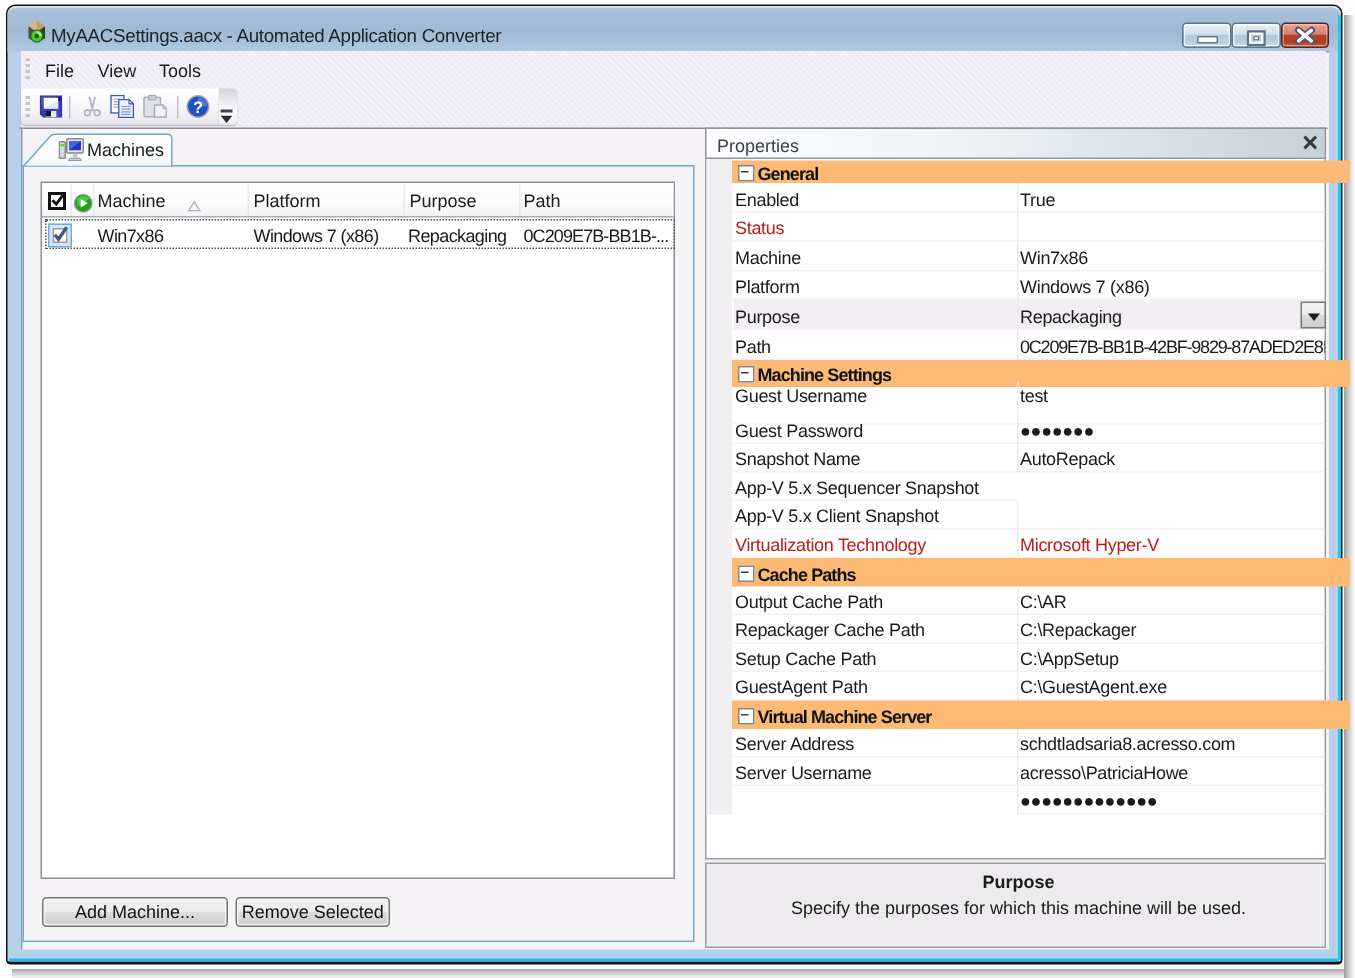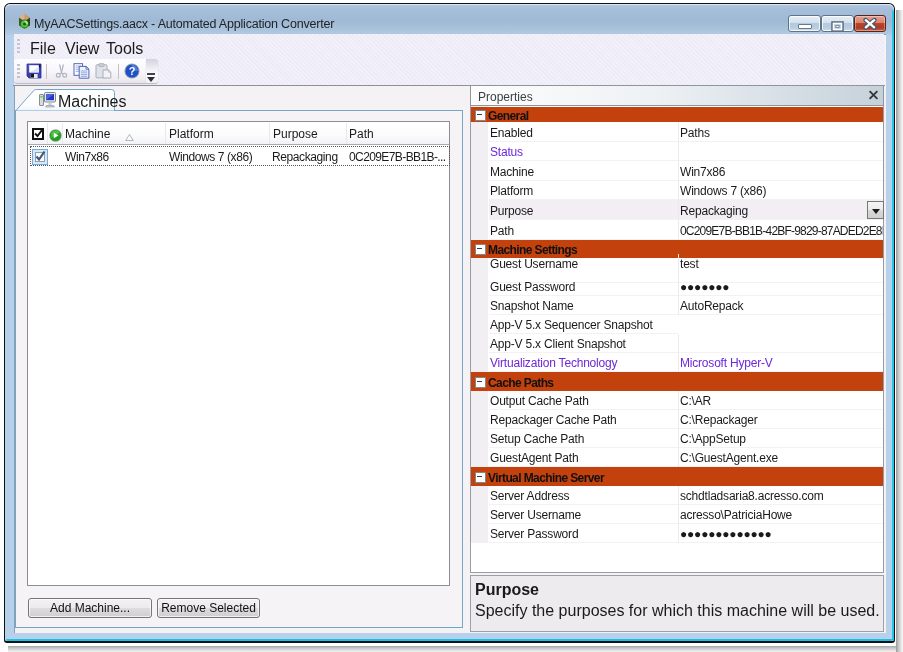--- a/index.html
+++ b/index.html
@@ -1,19 +1,19 @@
 <!DOCTYPE html>
 <html><head>
 <meta charset="utf-8">
 <style>
   html,body{margin:0;padding:0;}
   body{width:903px;height:652px;background:#ffffff;font-family:"Liberation Sans",sans-serif;overflow:hidden;}
   #stage{position:relative;width:903px;height:652px;overflow:hidden;}
   .abs{position:absolute;}
-  .t12{font-size:16px;line-height:1;color:#1a1a1a;white-space:nowrap;}
+  .t12{font-size:12px;line-height:1;color:#1a1a1a;white-space:nowrap;text-align:center;}
 
   #shadow-right{left:896px;top:10px;width:7px;height:642px;
     background:linear-gradient(90deg,#9a9a9a,#c9c9c9 40%,#eeeeee 85%,#f8f8f8);}
   #shadow-bottom{left:8px;top:646px;width:888px;height:6px;
     background:linear-gradient(180deg,#a8a8a8,#d5d5d5 55%,#f2f2f2);}
 
   #win{left:4px;top:3px;width:889px;height:637px;border:1px solid #101010;border-bottom-width:2px;
     border-radius:6px 6px 3px 3px;background:#b7d1ea;
     box-shadow:0 0 0 1px rgba(255,255,255,0.85);}
   #titlebar{left:0;top:0;right:0;height:31px;border-radius:6px 6px 0 0;
@@ -71,29 +71,29 @@
     background:linear-gradient(90deg,#fdfdfe 0%,#eef1f4 45%,#c5d1da 100%);}
   #prop-title-text{position:absolute;left:7px;top:4px;font-size:12px;color:#3d4044;}
   #prop-x{position:absolute;right:5px;top:4px;width:9px;height:9px;}
   #prop-x:before,#prop-x:after{content:"";position:absolute;left:-1px;top:4px;width:11px;height:2px;background:#36393d;}
   #prop-x:before{transform:rotate(45deg);}
   #prop-x:after{transform:rotate(-45deg);}
 
   #prop-grid{left:470px;top:106px;width:414px;height:467px;background:#ffffff;
     border-left:1px solid #999ca0;border-right:1px solid #999ca0;border-bottom:1px solid #999ca0;box-sizing:border-box;}
   .pg-gutter{position:absolute;left:0;top:0;width:17px;height:437px;background:#f1eff2;}
-  .pg-cat{position:absolute;left:0;width:412px;background:#c2410c;}
+  .pg-cat{position:absolute;left:17px;width:412px;background:#fdba74;}
   .pg-cat .ct{position:absolute;left:17px;font-weight:bold;font-size:12px;letter-spacing:-0.6px;color:#111;}
   .pg-minus{position:absolute;left:4px;width:9px;height:9px;border:1px solid #848689;background:#ffffff;}
   .pg-minus:before{content:"";position:absolute;left:1px;top:3px;width:5px;height:1px;background:#36393d;}
   .pg-row{position:absolute;left:17px;width:395px;}
   .pg-row .nm{position:absolute;left:1px;top:0;bottom:0;width:189px;border-bottom:1px solid #f3f1f4;}
   .pg-row .vl{position:absolute;left:190px;top:0;bottom:0;right:0;border-bottom:1px solid #f3f1f4;border-left:1px solid #eceaed;overflow:hidden;}
   .pg-row span{position:absolute;left:1px;font-size:12px;letter-spacing:-0.2px;color:#1a1a1a;white-space:nowrap;}
-  .pg-row.dis span{color:#6d28d9;}
+  .pg-row.dis span{color:#b91c1c;}
   .pg-row.sel .nm,.pg-row.sel .vl{background:#f2eef4;}
 
   #prop-desc{left:470px;top:575px;width:414px;height:57px;background:#eeebef;
     border:1px solid #9aa0a6;box-sizing:border-box;}
   .pw{font-size:11px;letter-spacing:1px;}
   #dd-btn{left:396px;top:95px;width:17px;height:18px;border:1px solid #777777;box-sizing:border-box;
     background:linear-gradient(180deg,#f4f4f4 0%,#ebebeb 50%,#d9d9d9 52%,#cfcfcf 100%);}
   #dd-tri{position:absolute;left:4px;top:7px;width:0;height:0;
     border-left:4px solid transparent;border-right:4px solid transparent;border-top:5px solid #1c1c1c;}
 
@@ -301,21 +301,21 @@
     <div class="pg-gutter"></div>
     <div class="pg-cat" style="top:1px;height:15px;">
         <div class="pg-minus" style="top:3px;"></div>
         <div class="ct" style="top:2px;">General</div>
       </div>
     <div class="pg-row" style="top:16px;height:20px;">
         <div class="nm">
           <span style="top:4px;">Enabled</span>
         </div>
         <div class="vl">
-          <span style="top:4px;">Paths</span>
+          <span style="top:4px;">True</span>
         </div>
       </div>
     <div class="pg-row dis" style="top:36px;height:19px;">
         <div class="nm">
           <span style="top:3px;">Status</span>
         </div>
         <div class="vl"></div>
       </div>
     <div class="pg-row" style="top:55px;height:20px;">
         <div class="nm">
@@ -446,23 +446,20 @@
       </div>
     <div class="pg-row" style="top:399px;height:19px;">
         <div class="nm">
           <span style="top:3px;">Server Username</span>
         </div>
         <div class="vl">
           <span style="top:3px;">acresso\PatriciaHowe</span>
         </div>
       </div>
     <div class="pg-row" style="top:418px;height:19px;">
-        <div class="nm">
-          <span style="top:3px;">Server Password</span>
-        </div>
         <div class="vl">
           <span class="pw" style="top:3px;">●●●●●●●●●●●●●</span>
         </div>
       </div>
     <div class="abs" id="dd-btn">
         <div id="dd-tri"></div>
       </div>
   </div>
   <div class="abs" id="prop-desc">
     <div class="t12" style="font-weight:bold;margin:6px 0 5px 4px;">Purpose</div>

